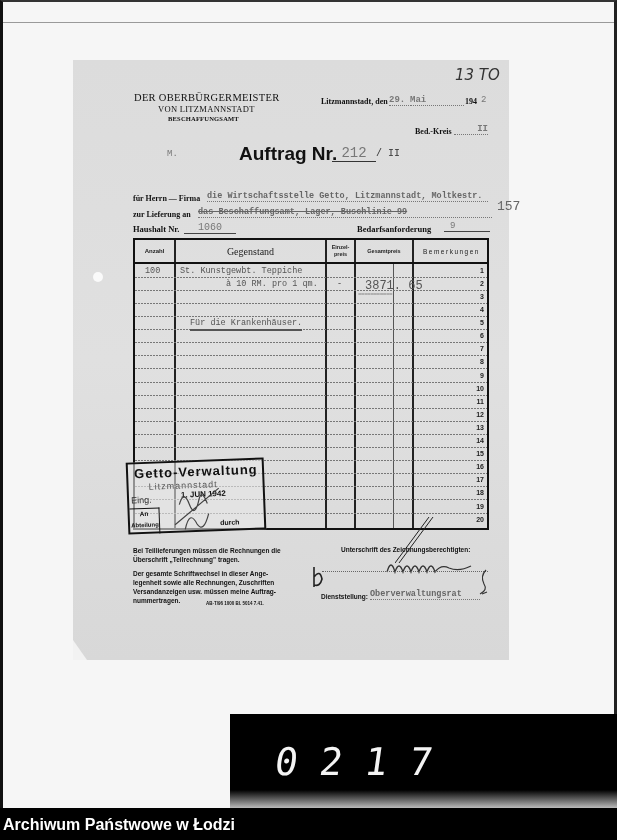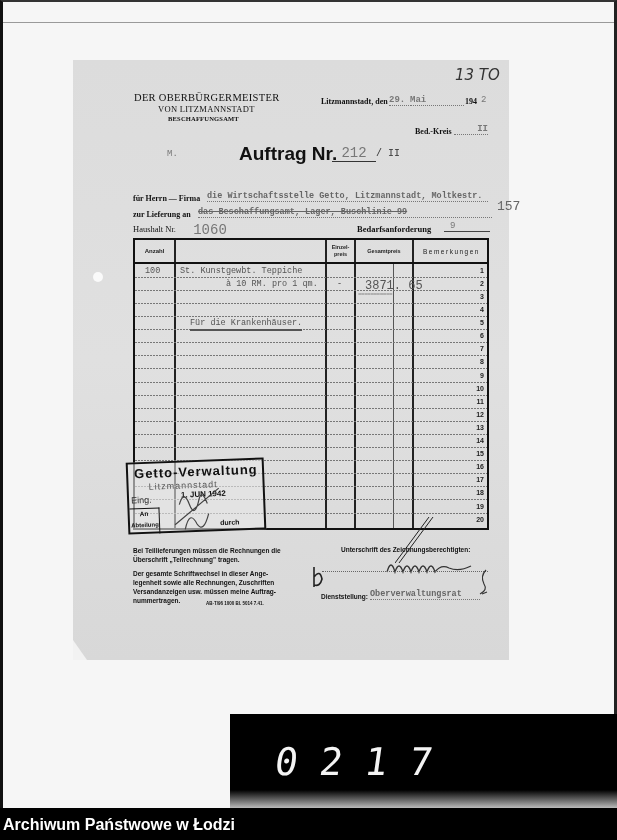--- a/index.html
+++ b/index.html
@@ -66,33 +66,34 @@
 <div class="abs mono" style="left:167px;top:149px;font-size:9px;">M.</div>
 <div class="abs sans" style="left:239px;top:143px;font-size:19px;font-weight:bold;">Auftrag Nr.</div>
 <div class="abs mono" style="left:332px;top:145px;width:44px;font-size:14px;border-bottom:1px solid #333;text-align:center;">212</div>
 <div class="abs mono" style="left:376px;top:148px;font-size:10px;color:#333;">/ II</div>
 
 <div class="abs serif" style="left:133px;top:194px;font-size:8px;font-weight:bold;">für Herrn — Firma</div>
 <div class="abs mono dotline" style="left:207px;top:191px;width:281px;font-size:8.5px;color:#666;">die Wirtschaftsstelle Getto, Litzmannstadt, Moltkestr.</div>
 <div class="abs mono" style="left:476px;top:199px;font-size:13px;color:#666;margin-left:21px;">157</div>
 <div class="abs serif" style="left:133px;top:210px;font-size:8px;font-weight:bold;">zur Lieferung an</div>
 <div class="abs mono dotline" style="left:198px;top:207px;width:294px;font-size:8.5px;color:#666;text-decoration:line-through;">das Beschaffungsamt, Lager, Buschlinie 99</div>
-<div class="abs serif" style="left:133px;top:224px;font-size:8.5px;font-weight:normal;">Haushalt Nr.</div>
-<div class="abs mono" style="left:184px;top:222px;width:52px;font-size:14px;border-bottom:1px solid #444;text-align:center;">1060</div>
+<div class="abs serif" style="left:133px;top:224px;font-size:8.5px;font-weight:bold;">Haushalt Nr.</div>
+<div class="abs mono" style="left:184px;top:222px;width:52px;font-size:10px;border-bottom:1px solid #444;text-align:center;">1060</div>
 <div class="abs serif" style="left:357px;top:224px;font-size:8.5px;font-weight:bold;">Bedarfsanforderung</div>
 <div class="abs mono" style="left:444px;top:221px;width:46px;font-size:9px;border-bottom:1px solid #444;padding-left:6px;">9</div>
 
 <div id="tbl">
   <div class="vcol thick" style="left:39px;"></div>
   <div class="vcol thick" style="left:190px;"></div>
   <div class="vcol thick" style="left:219px;"></div>
   <div class="vcol" style="left:258px;top:22px;background:#555;"></div>
   <div class="vcol thick" style="left:277px;"></div>
 
   <div class="thead" style="left:0;width:39px;font-size:6px;">Anzahl</div>
+  <div class="thead" style="left:41px;width:149px;font-size:10px;font-weight:normal;font-family:'Liberation Serif',serif;">Gegenstand</div>
   <div class="thead" style="left:192px;width:27px;font-size:5.5px;flex-direction:column;line-height:7px;">
     <span>Einzel-</span>
     <span>preis</span>
   </div>
   <div class="thead" style="left:221px;width:56px;font-size:5.5px;">Gesamtpreis</div>
   <div class="thead" style="left:279px;width:75px;font-size:6.5px;letter-spacing:1.5px;font-weight:normal;">Bemerkungen</div>
 
   <div class="hrow" style="top:22px;height:2px;background:#111;"></div>
 
   <div class="hrow" style="top:37px;"></div>

